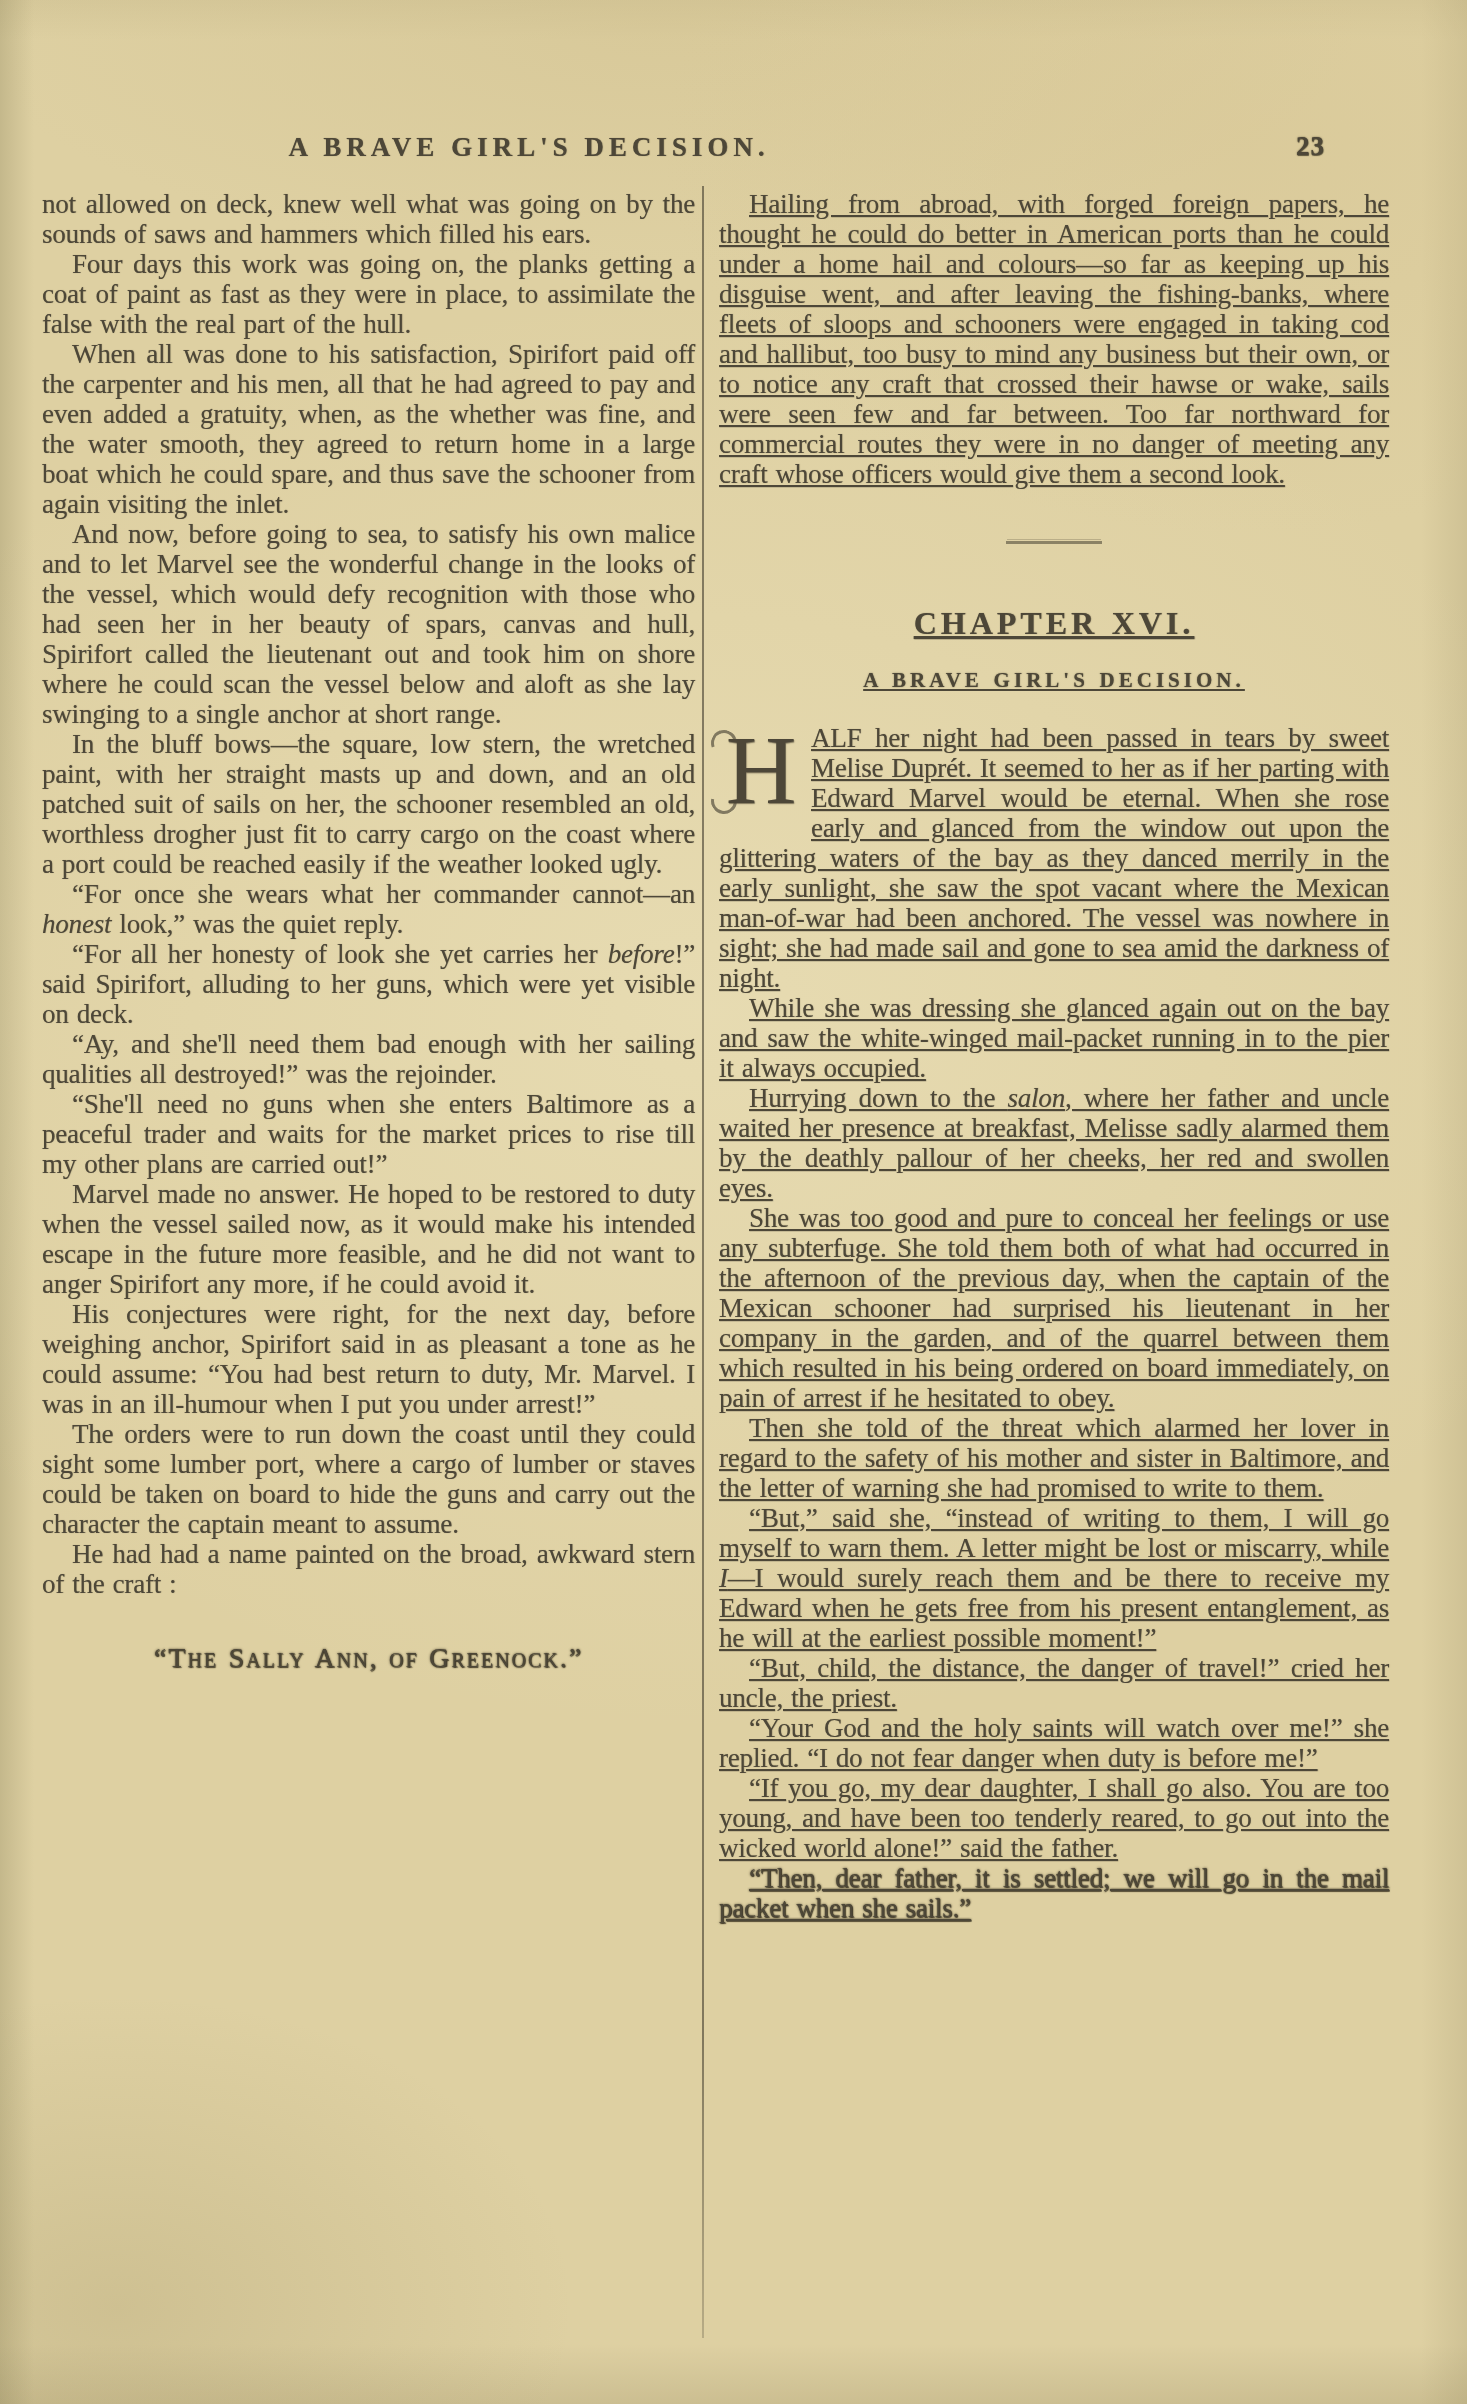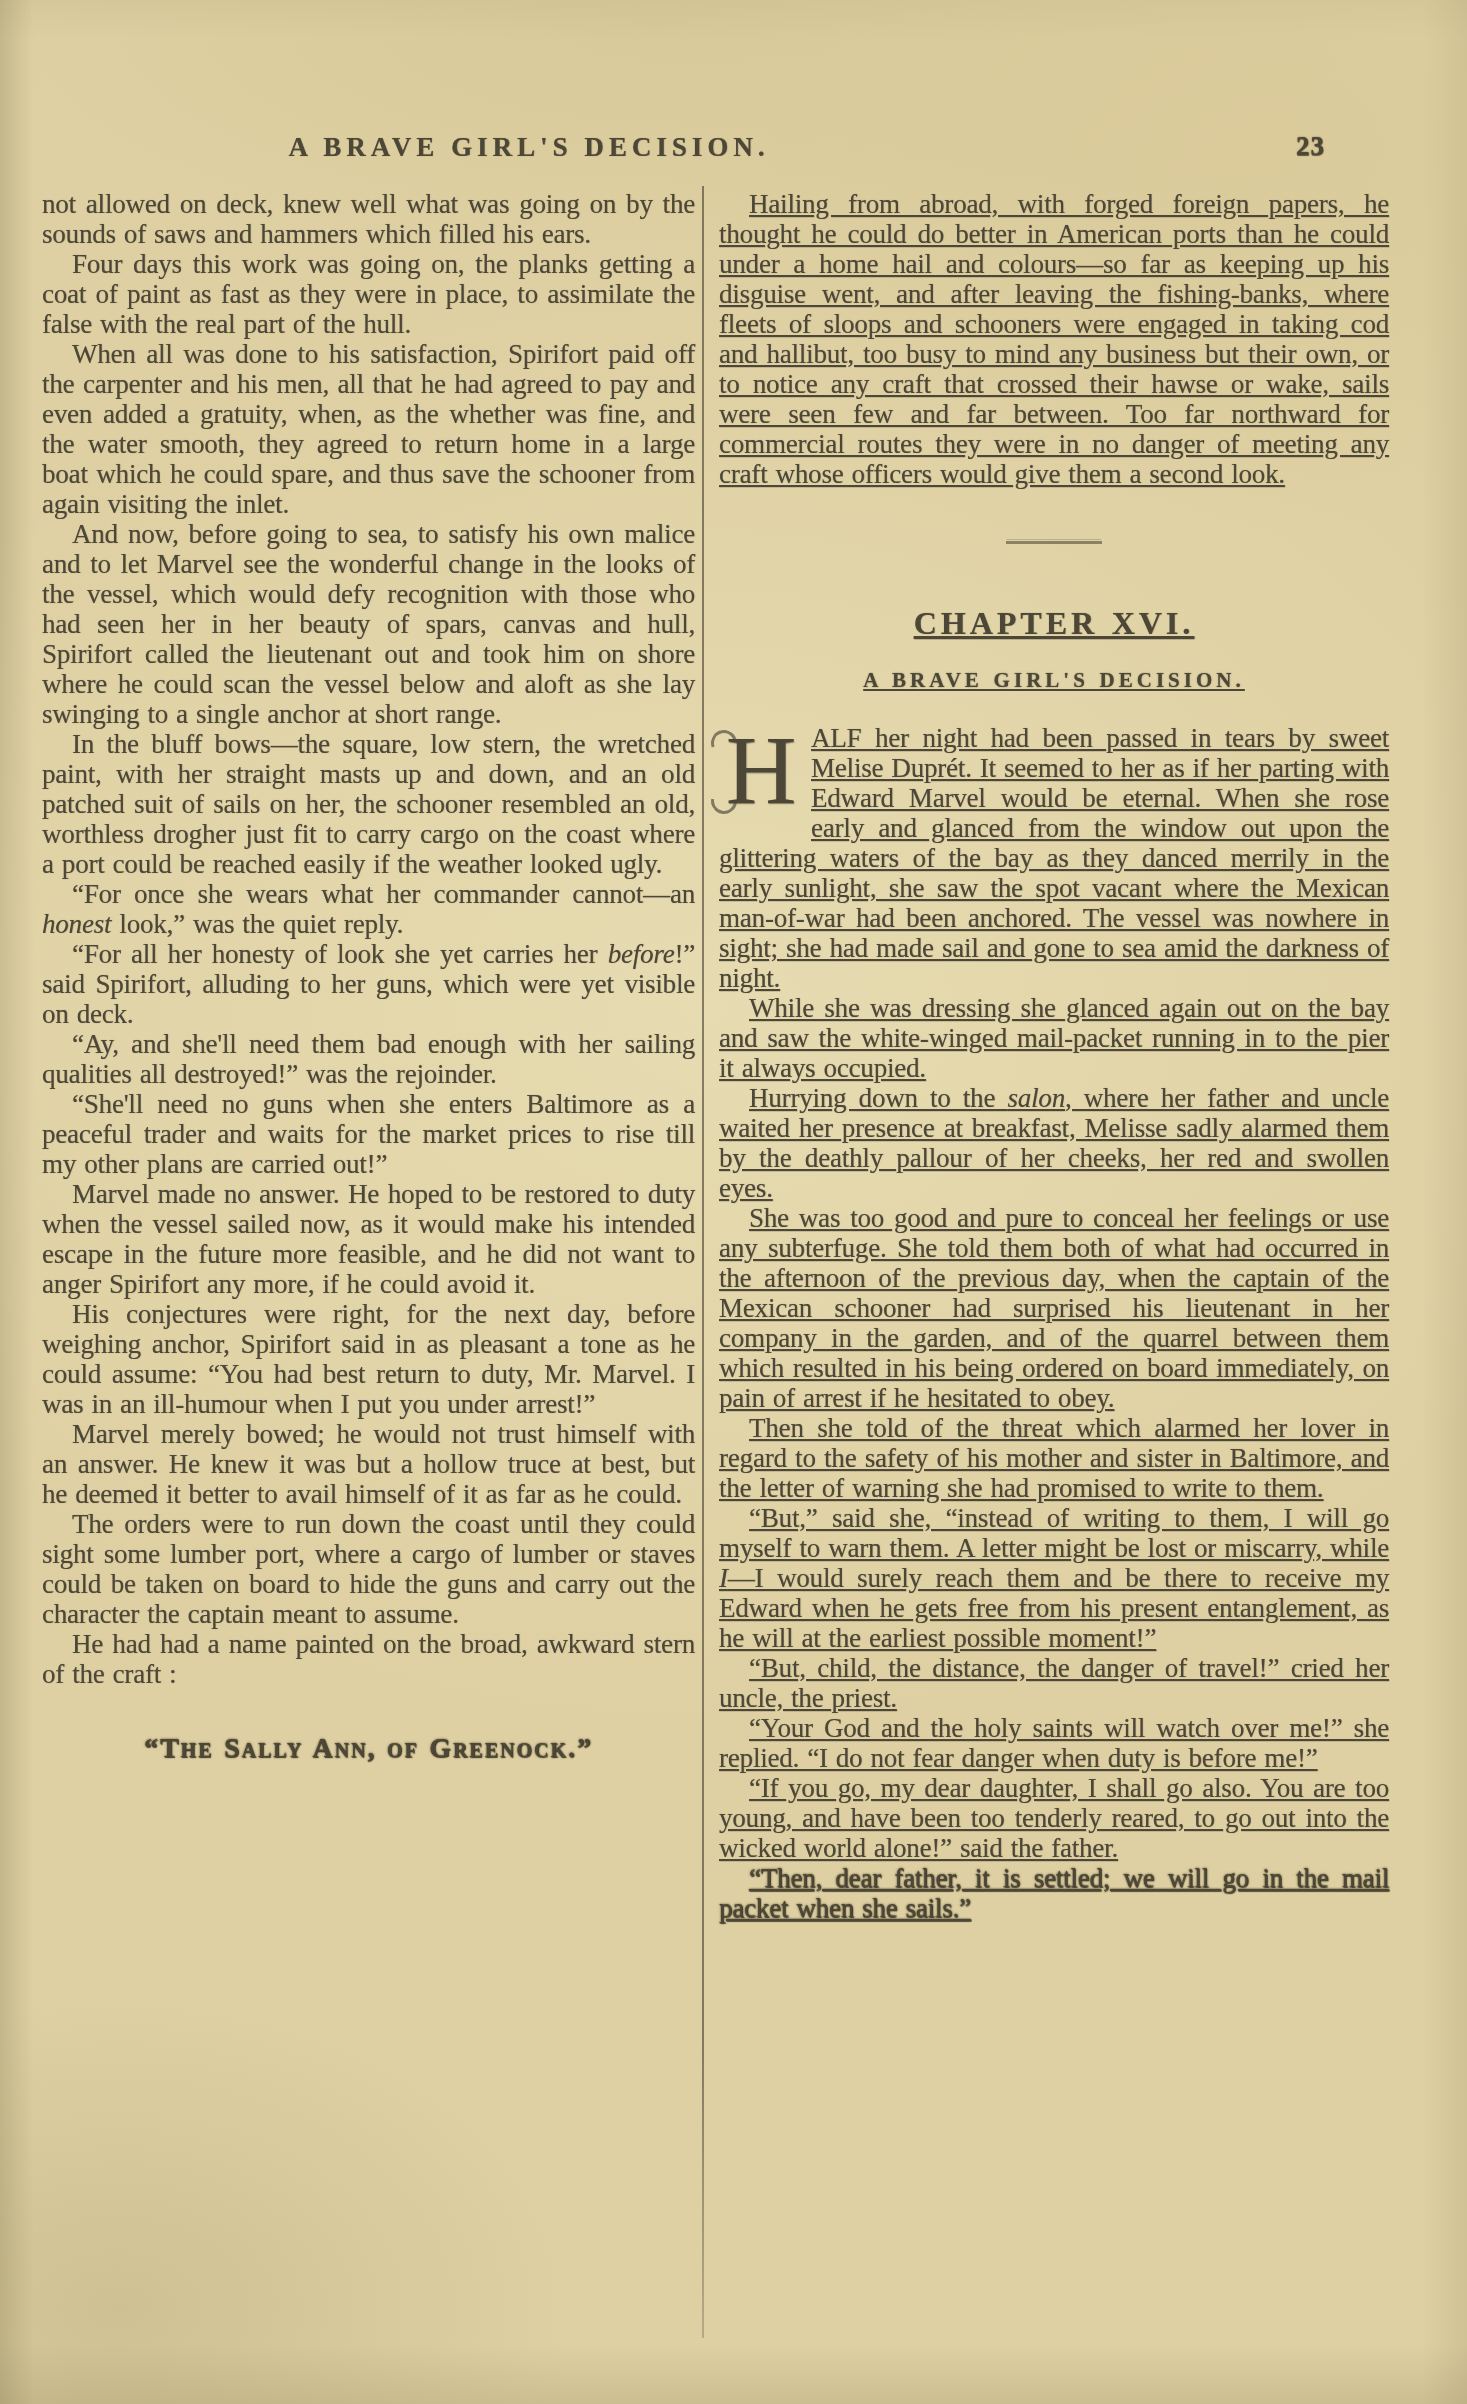--- a/index.html
+++ b/index.html
@@ -51,21 +51,21 @@
 
   .column-divider{
     position:absolute;left:702px;top:186px;width:2px;height:2152px;
     background:linear-gradient(180deg, rgba(66,60,46,.6) 0 86%, rgba(66,60,46,.25));
   }
 
   .ship-name{
     margin-top:44px !important;
     text-indent:0 !important;
     text-align:center;
-    font-weight:bold;
+    font-weight:normal;
     font-variant:small-caps;
     letter-spacing:2px;
     font-size:28px;
   }
   .smudged{
     text-shadow:0 0 2.2px rgba(48,42,26,.95), .7px .7px 1px rgba(48,42,26,.85);
   }
 
   .section-rule{
     border:none;width:96px;height:3px;
@@ -121,21 +121,20 @@
     <p>Four days this work was going on, the planks getting a coat of paint as fast as they were in place, to assimilate the false with the real part of the hull.</p>
     <p>When all was done to his satisfaction, Spirifort paid off the carpenter and his men, all that he had agreed to pay and even added a gratuity, when, as the whether was fine, and the water smooth, they agreed to return home in a large boat which he could spare, and thus save the schooner from again visiting the inlet.</p>
     <p>And now, before going to sea, to satisfy his own malice and to let Marvel see the wonderful change in the looks of the vessel, which would defy recognition with those who had seen her in her beauty of spars, canvas and hull, Spirifort called the lieutenant out and took him on shore where he could scan the vessel below and aloft as she lay swinging to a single anchor at short range.</p>
     <p>In the bluff bows—the square, low stern, the wretched paint, with her straight masts up and down, and an old patched suit of sails on her, the schooner resembled an old, worthless drogher just fit to carry cargo on the coast where a port could be reached easily if the weather looked ugly.</p>
     <p>“For once she wears what her commander cannot—an <i>honest</i> look,” was the quiet reply.</p>
     <p>“For all her honesty of look she yet carries her <i>before</i>!” said Spirifort, alluding to her guns, which were yet visible on deck.</p>
     <p>“Ay, and she'll need them bad enough with her sailing qualities all destroyed!” was the rejoinder.</p>
     <p>“She'll need no guns when she enters Baltimore as a peaceful trader and waits for the market prices to rise till my other plans are carried out!”</p>
     <p>Marvel made no answer.  He hoped to be restored to duty when the vessel sailed now, as it would make his intended escape in the future more feasible, and he did not want to anger Spirifort any more, if he could avoid it.</p>
     <p>His conjectures were right, for the next day, before weighing anchor, Spirifort said in as pleasant a tone as he could assume: “You had best return to duty, Mr. Marvel. I was in an ill-humour when I put you under arrest!”</p>
-    <p>Marvel merely bowed; he would not trust himself with an answer.  He knew it was but a hollow truce at best, but he deemed it better to avail himself of it as far as he could.</p>
     <p>The orders were to run down the coast until they could sight some lumber port, where a cargo of lumber or staves could be taken on board to hide the guns and carry out the character the captain meant to assume.</p>
     <p>He had had a name painted on the broad, awkward stern of the craft :</p>
     <p class="ship-name smudged">“The Sally Ann, of Greenock.”</p>
   </div>
 
   <div class="col col-right">
     <p>Hailing from abroad, with forged foreign papers, he thought he could do better in American ports than he could under a home hail and colours—so far as keeping up his disguise went, and after leaving the fishing-banks, where fleets of sloops and schooners were engaged in taking cod and hallibut, too busy to mind any business but their own, or to notice any craft that crossed their hawse or wake, sails were seen few and far between.  Too far northward for commercial routes they were in no danger of meeting any craft whose officers would give them a second look.</p>
 
     <hr class="section-rule">
 

